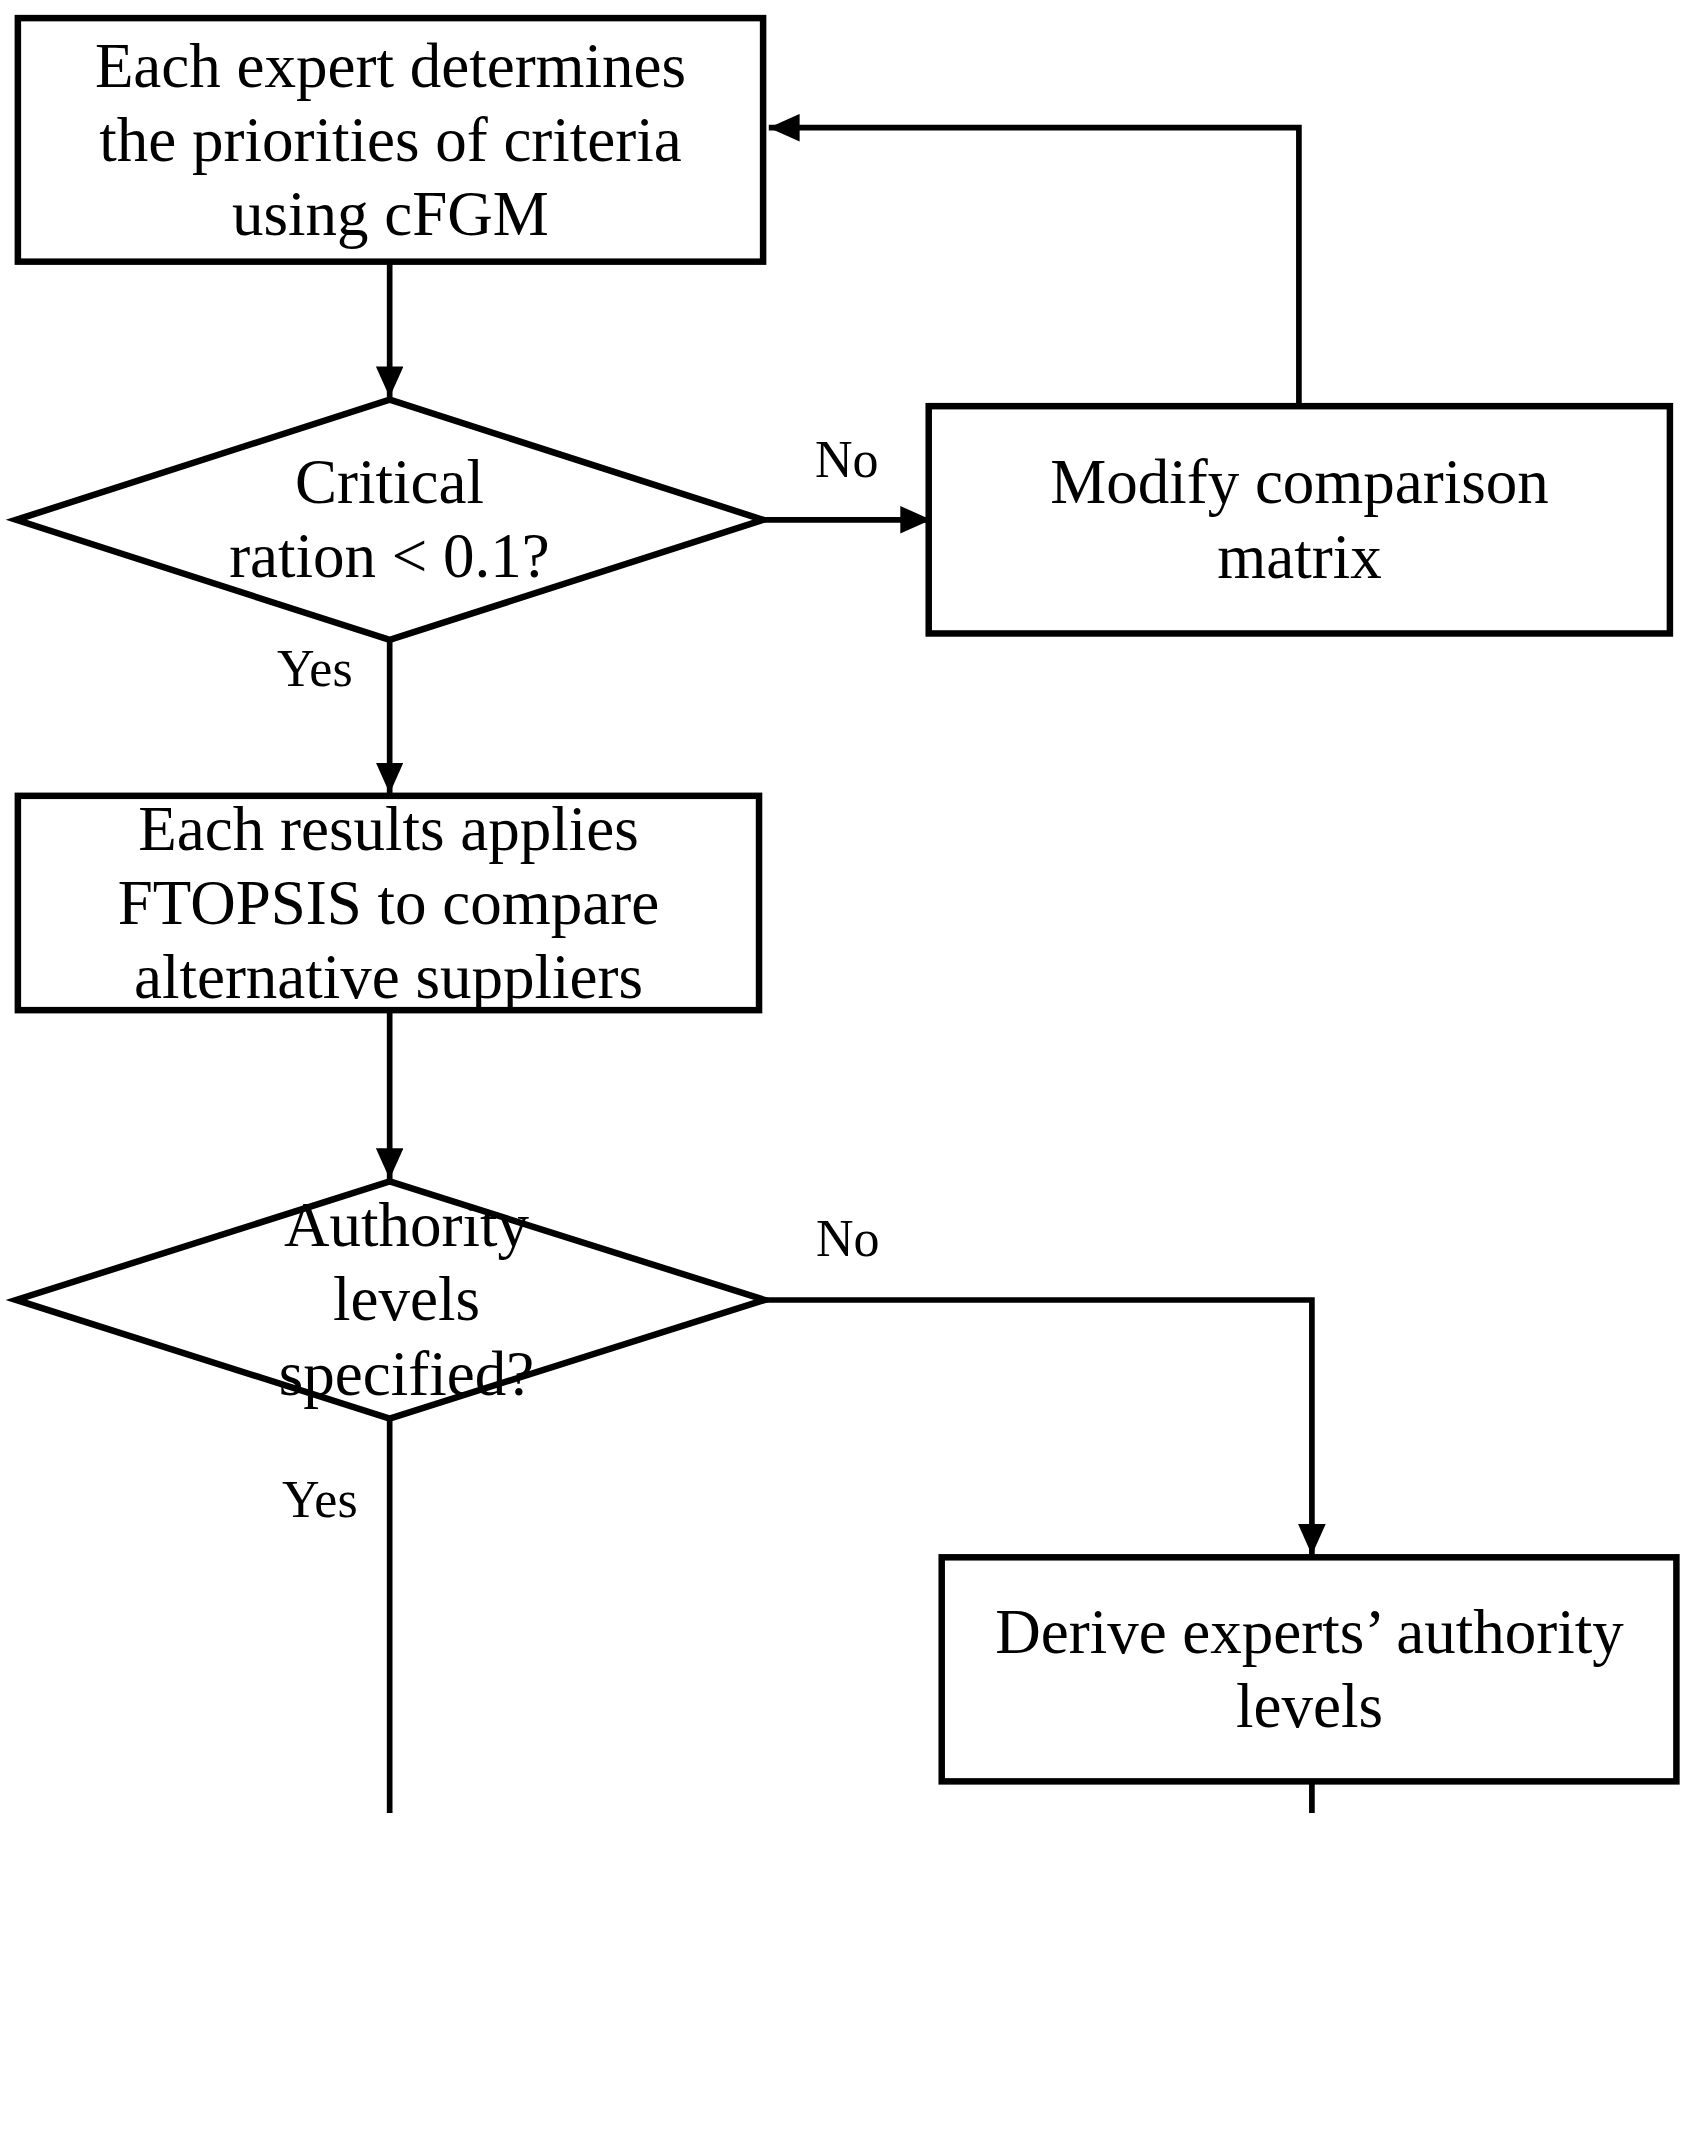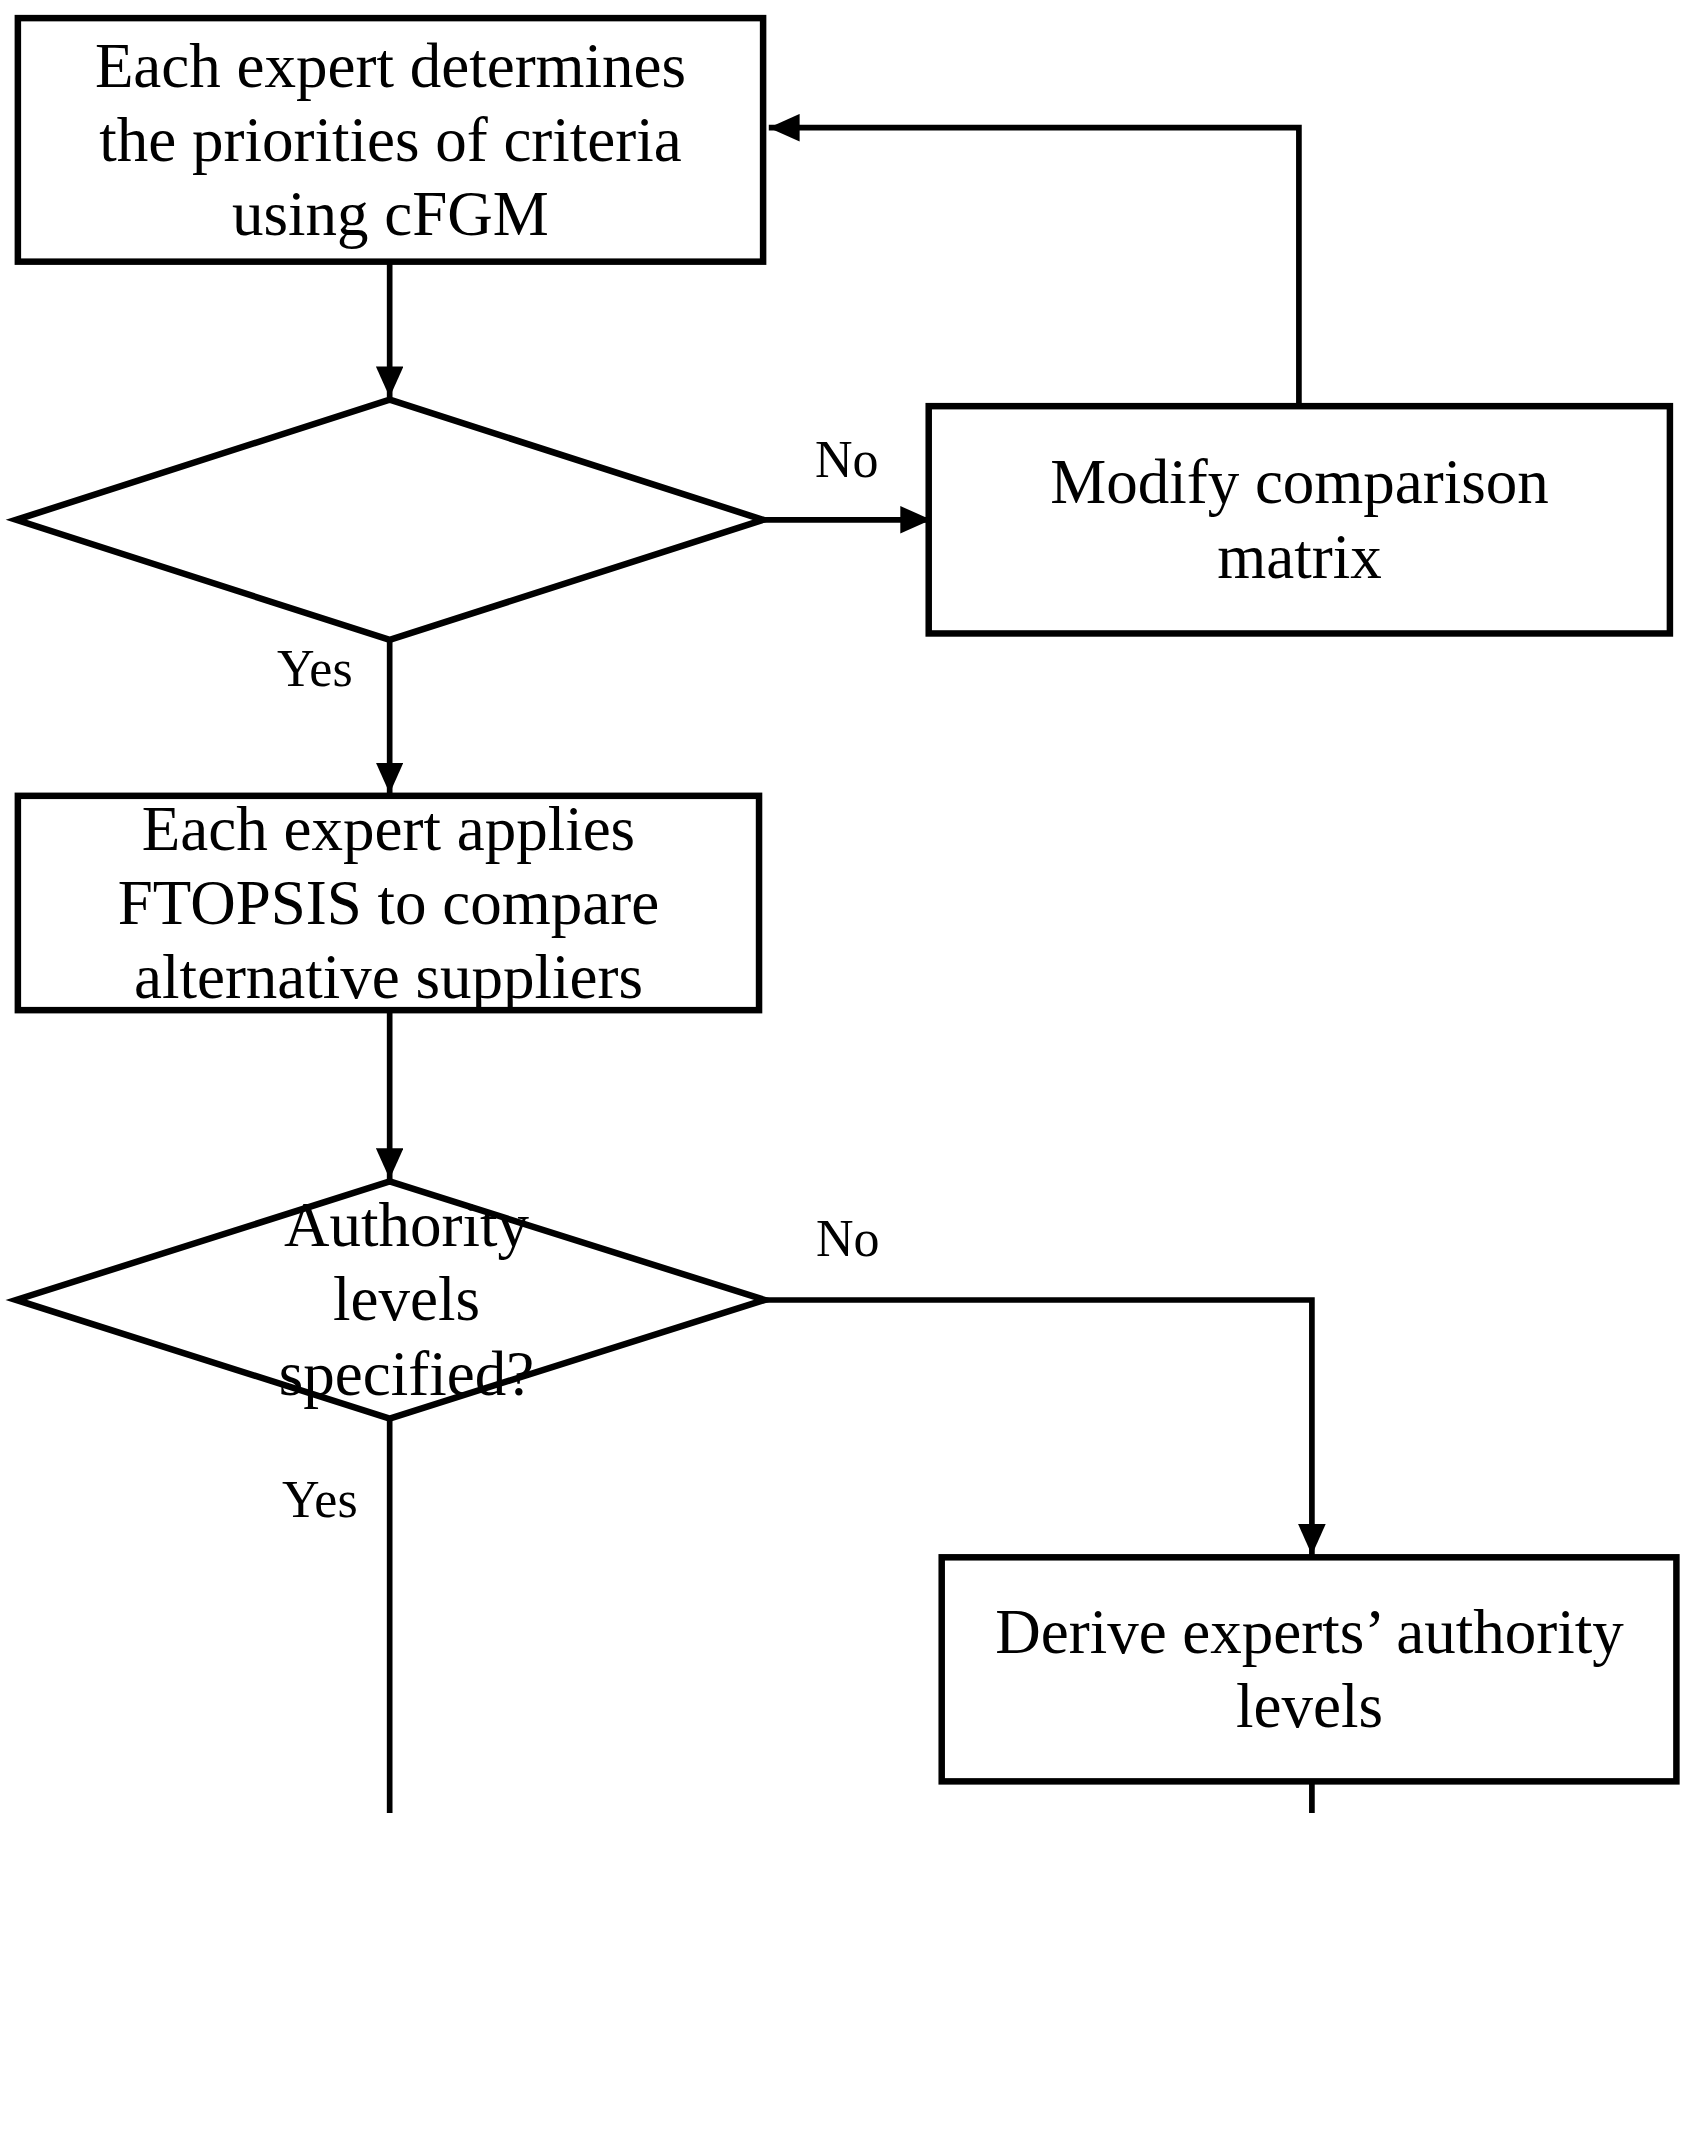--- a/index.html
+++ b/index.html
@@ -70,25 +70,27 @@
     <rect x="22" y="2350" width="928" height="284" fill="#ffffff" stroke="#000000" stroke-width="8"></rect>
 
     <polygon points="480,492 940,640 480,788 20,640" fill="#ffffff" stroke="#000000" stroke-width="8"></polygon>
     <polygon points="480,1455 942,1601 480,1747 20,1601" fill="#ffffff" stroke="#000000" stroke-width="8"></polygon>
   </svg>
 
   <div class="node-label" style="left:18px; top:18px; width:745px; height:244px;">Each expert determines
 the priorities of criteria
 using cFGM</div>
 
+  <div class="node-label" style="left:16px; top:399px; width:747px; height:240px;">Critical
+ration &lt; 0.1?</div>
 
   <div class="node-label" style="left:929px; top:406px; width:741px; height:227px;font-family:Liberation Serif, serif;">Modify comparison
 matrix</div>
 
-  <div class="node-label" style="left:18px; top:796px; width:741px; height:214px;">Each expert applies
+  <div class="node-label" style="left:18px; top:796px; width:741px; height:214px;">Each results applies
 FTOPSIS to compare
 alternative suppliers</div>
 
   <div class="node-label" style="left:32px; top:1181px; width:749px; height:237px;">Authority
 levels
 specified?</div>
 
   <div class="node-label" style="left:942px; top:1557px; width:735px; height:224px;">Derive experts’ authority
 levels</div>
 

